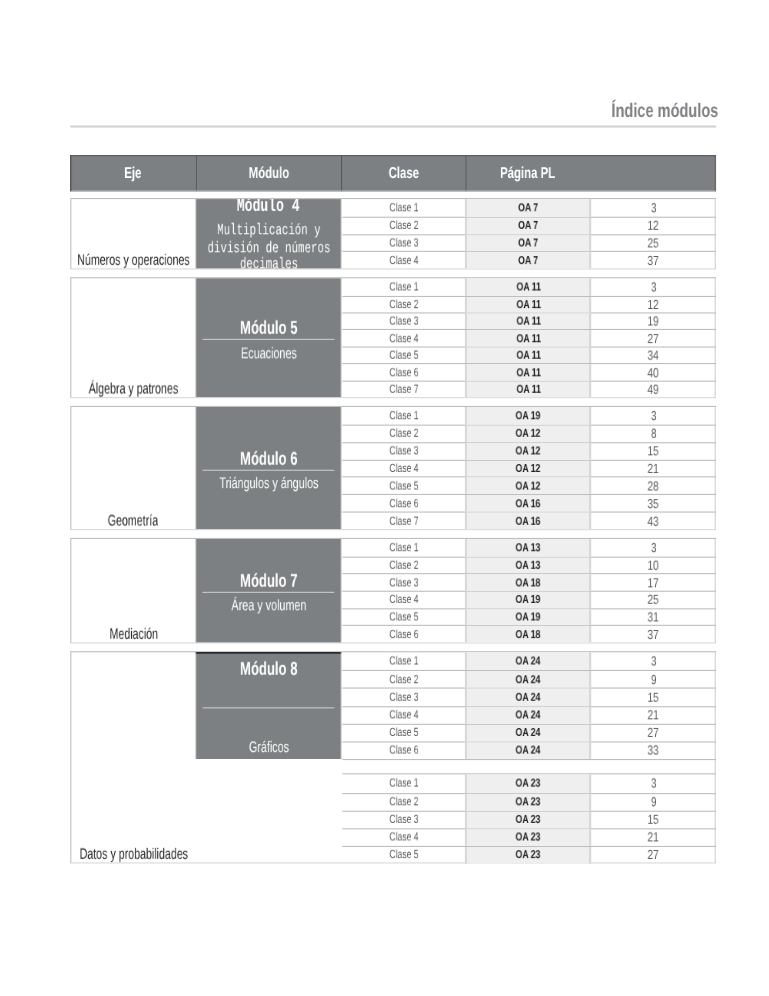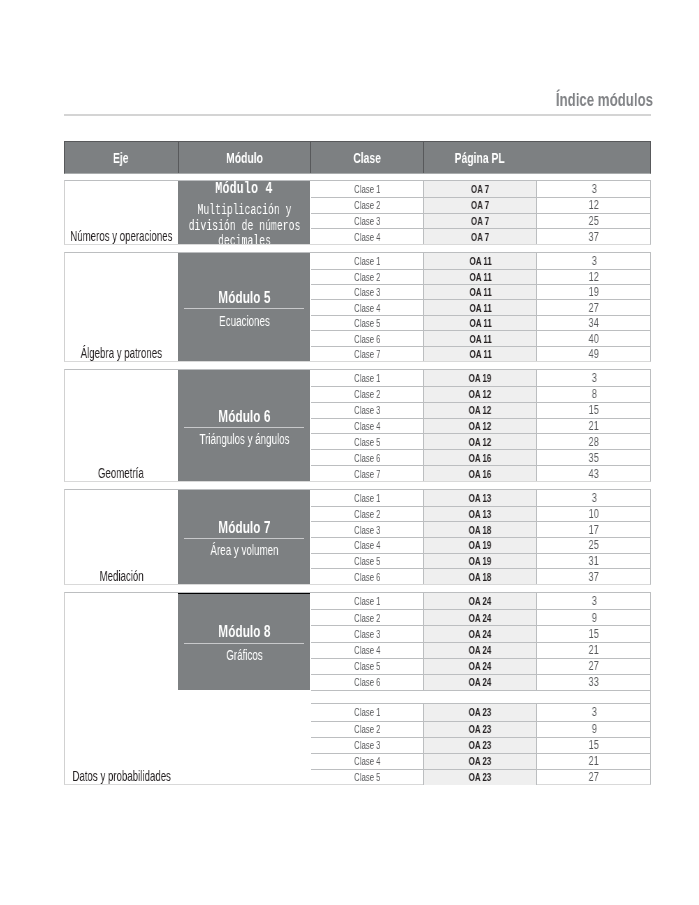--- a/index.html
+++ b/index.html
@@ -52,21 +52,21 @@
          border:1px solid #bcbec0;border-left-color:#d1d1d1;border-bottom-color:#d9d9d9;}
   .c-eje{position:absolute;left:0;top:0;width:112.6px;display:flex;align-items:flex-end;
          justify-content:center;text-align:center;color:#231f20;
          box-sizing:border-box;overflow:hidden;padding-top:2.2px;}
   .c-eje > span{display:inline-block;white-space:nowrap;font-size:13.9px;
          transform:scaleX(0.697);transform-origin:50% 50%;}
 
   .c-mod{position:absolute;left:112.6px;width:132.9px;background:#7d8082;color:#fff;
          box-sizing:border-box;display:flex;flex-direction:column;align-items:center;
          justify-content:center;overflow:hidden;padding-top:3.9px;}
-  .c-mod.toprule{box-shadow:inset 0 1.1px 0 0 #000;}
+  .c-mod.toprule{box-shadow:inset 0 1.1px 0 0 #000;gap:24px;}
   .mod-title{font-size:17px;font-weight:bold;line-height:1;
              transform:scaleX(0.70);white-space:nowrap;}
   .mod-rule{width:120.5px;height:1px;background:#c8c9cb;margin:2.25px 0 4.2px 0;}
   .mod-sub{font-size:14px;line-height:15.6px;text-align:center;
            transform:scaleX(0.70);width:185px;}
 
   .rows{position:absolute;left:245.5px;top:0;width:340px;}
   .r{display:flex;box-sizing:border-box;border-top:1px solid #bcbec0;}
   .rows.subtop{border-top:1px solid #bcbec0;}
   .rows.subbot{border-bottom:1px solid #bcbec0;}

